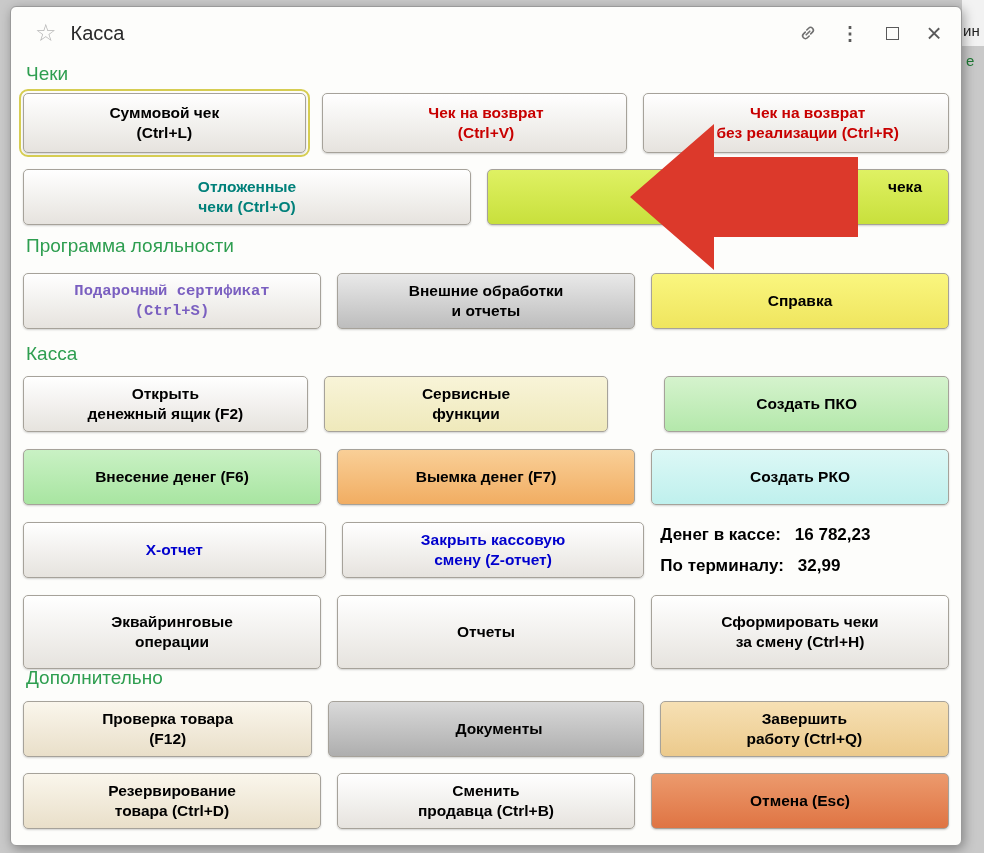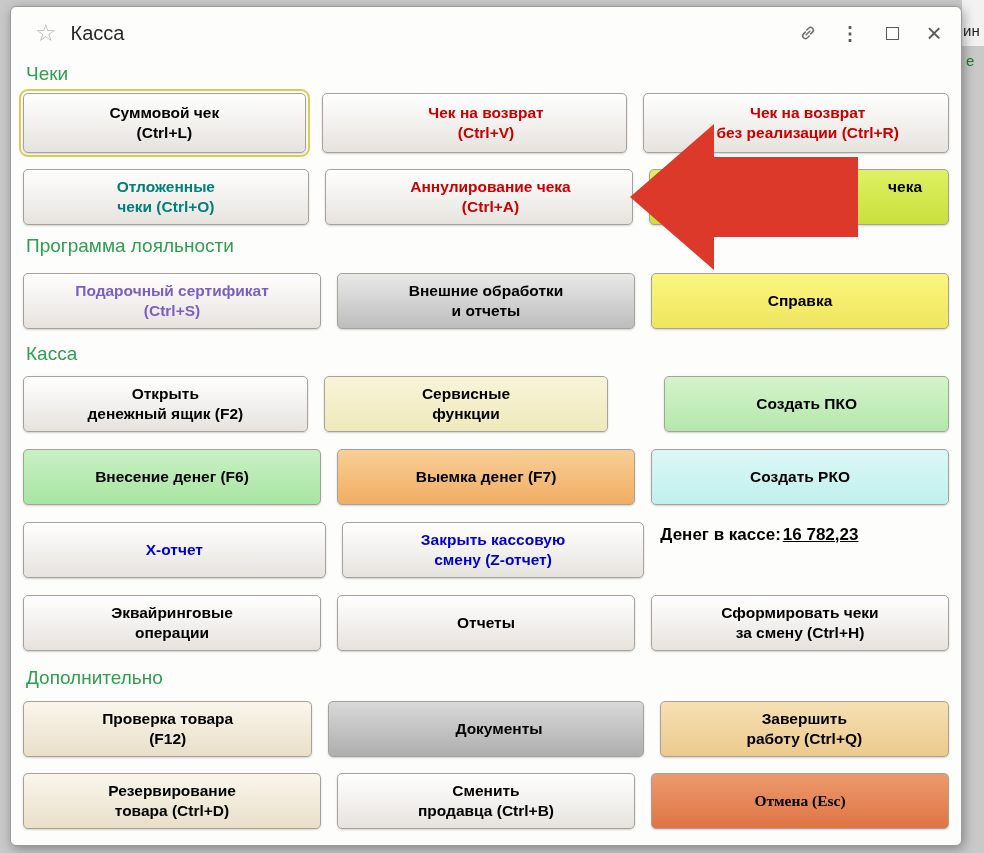--- a/index.html
+++ b/index.html
@@ -39,41 +39,41 @@
     border:1px solid #a6a29a; border-radius:5px;
     background:linear-gradient(#ffffff,#e6e3de);
     box-shadow:0 1px 2px rgba(0,0,0,.18);
     display:flex; align-items:center; justify-content:center;
     text-align:center; font-weight:700; font-size:15.5px; line-height:1.3;
     white-space:pre-line; color:#000; cursor:pointer; padding:2px 6px; box-sizing:border-box;
   }
   .focused { outline:2px solid #d6cd52; outline-offset:2px; }
   .t-red    { color:#c80000;padding-left:29px; }
   .t-teal   { color:#00807a; }
-  .t-purple { color:#7a5fc0; }
+  .t-purple { color:#7a5fc0;font-family:Liberation Mono, monospace; }
   .t-blue   { color:#0000cd; }
   .bg-graybtn     { background:linear-gradient(#e9e9e9,#bdbdbd); }
   .bg-darkgray    { background:linear-gradient(#d9d9d9,#aeaeae);padding-left:32px; }
   .bg-yellow      { background:linear-gradient(#faf67f,#efe55e); }
   .bg-yellowgreen { background:linear-gradient(#dff163,#c8e03c); }
   .bg-cream       { background:linear-gradient(#f8f4d8,#efe9bb); }
   .bg-green       { background:linear-gradient(#c9f1c4,#a8e5a1); }
   .bg-lightgreen  { background:linear-gradient(#d5f3cd,#b4e8ab);margin-left:40px; }
   .bg-orange      { background:linear-gradient(#f9cf97,#f1ad62); }
   .bg-cyan        { background:linear-gradient(#dcf8f6,#bff0ed); }
   .bg-tan         { background:linear-gradient(#f6e0b4,#ecca8c); }
-  .bg-salmon      { background:linear-gradient(#ec9a6d,#df7443);font-family:Liberation Serif, serif; }
+  .bg-salmon      { background:linear-gradient(#ec9a6d,#df7443); }
   .bg-beige       { background:linear-gradient(#faf6ec,#e9dfc9); }
   .align-top-right { align-items:flex-start; justify-content:flex-end; padding:7px 26px 0 0; }
 
   
   .cash-info { flex:1 1 0; display:flex; flex-direction:column; gap:11px; padding-top:3px;
                font-size:17px; font-weight:700; color:#000; align-items:flex-start; }
   .cash-line { white-space:nowrap; }
-  .cash-value { margin-left:2px;text-decoration:underline; }
+  .cash-value { margin-left:14px; }
 
   
   .arrow-svg { position:absolute; left:600px; top:110px; z-index:40; pointer-events:none; }
 </style>
 </head>
 <body>
 
 <div class="frag-bg"></div>
 <div class="frag" style="left:963px; top:22px;">ин</div>
 <div class="frag frag2" style="left:966px; top:52px;">е</div>
@@ -108,22 +108,20 @@
 (Ctrl+L)</div>
     <div class="btn t-red">Чек на возврат
 (Ctrl+V)</div>
     <div class="btn t-red">Чек на возврат
 без реализации (Ctrl+R)</div>
   </div>
 
   <div class="row" style="top:162px; height:56px">
     <div class="btn t-teal">Отложенные
 чеки (Ctrl+O)</div>
-    <div class="btn t-red">Аннулирование чека
-(Ctrl+A)</div>
     <div class="btn bg-yellowgreen align-top-right">чека</div>
   </div>
 
   <div class="section-label" style="top:228px">Программа лояльности</div>
 
   <div class="row" style="top:266px; height:56px">
     <div class="btn t-purple">Подарочный сертификат
 (Ctrl+S)</div>
     <div class="btn bg-graybtn">Внешние обработки
 и отчеты</div>
@@ -147,24 +145,27 @@
   </div>
 
   <div class="row" style="top:515px; height:56px">
     <div class="btn t-blue">X-отчет</div>
     <div class="btn t-blue">Закрыть кассовую
 смену (Z-отчет)</div>
     <div class="cash-info">
       <div class="cash-line">
         <span>Денег в кассе:</span><span class="cash-value">16 782,23</span>
       </div>
+      <div class="cash-line">
+        <span>По терминалу:</span><span class="cash-value">32,99</span>
+      </div>
     </div>
   </div>
 
-  <div class="row" style="top:588px; height:56px">
+  <div class="row" style="top:588px; height:74px">
     <div class="btn">Эквайринговые
 операции</div>
     <div class="btn">Отчеты</div>
     <div class="btn">Сформировать чеки
 за смену (Ctrl+H)</div>
   </div>
 
   <div class="section-label" style="top:660px">Дополнительно</div>
 
   <div class="row" style="top:694px; height:56px">

